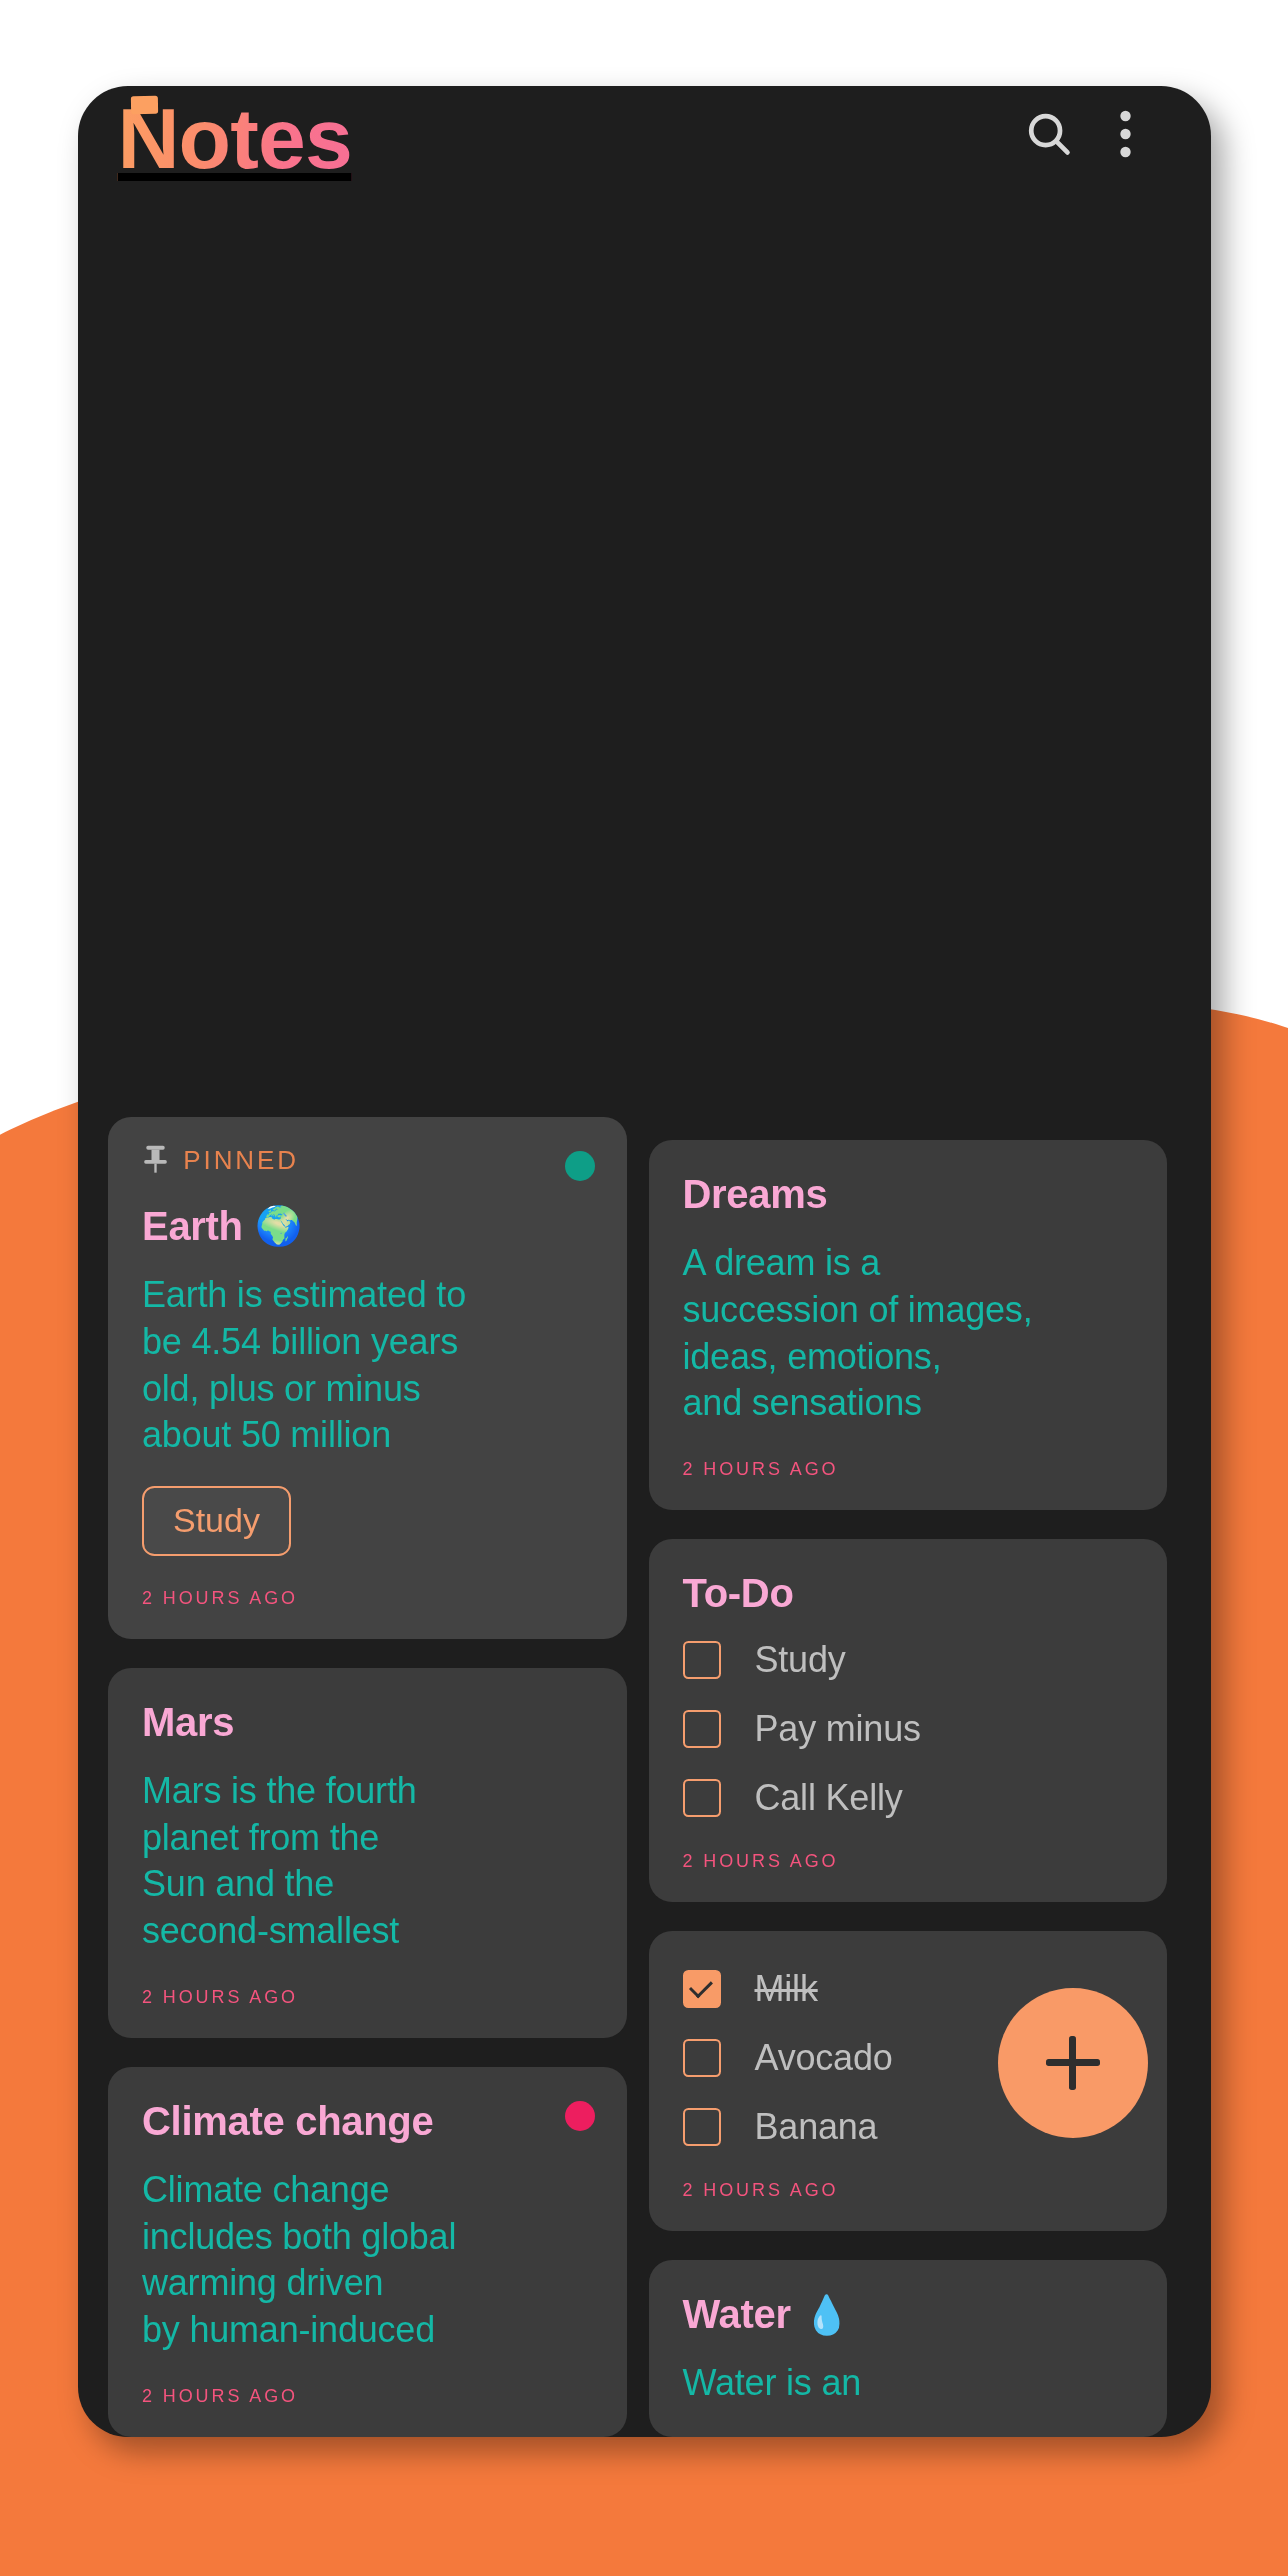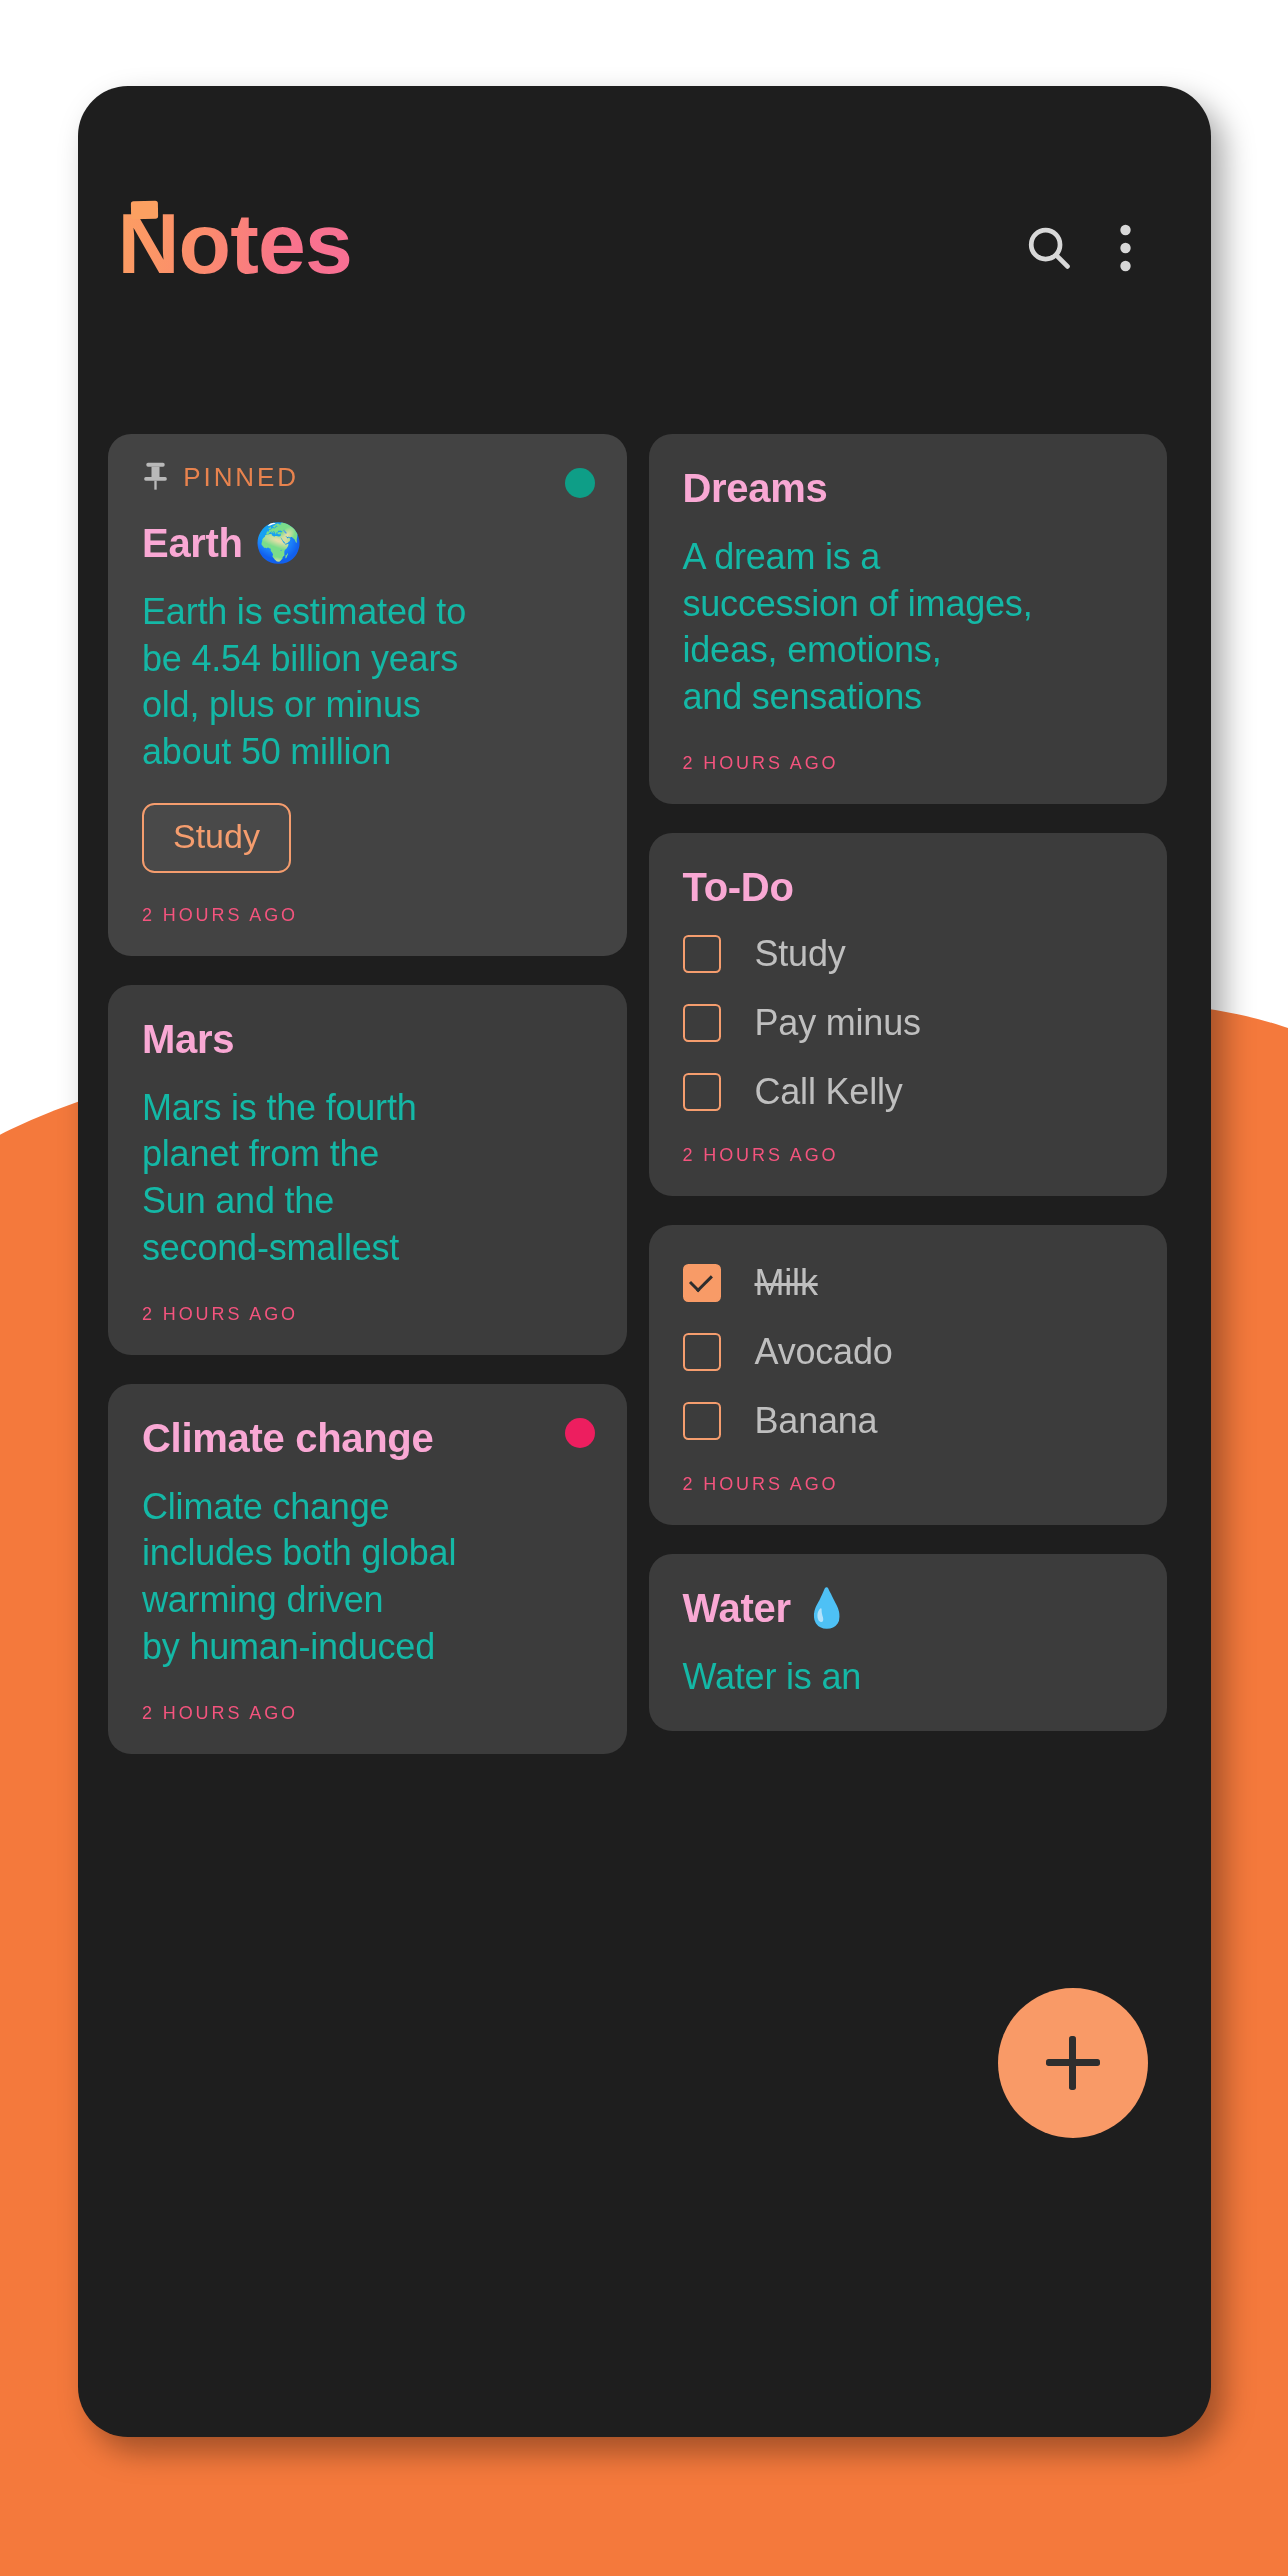--- a/index.html
+++ b/index.html
@@ -40,25 +40,26 @@
     height: 2351px;
     background: #1E1E1E;
     border-radius: 50px;
     box-shadow: 12.5px 14.3px 30px rgba(0,0,0,0.34);
     overflow: hidden;
   }
 
   
   .appbar {
     position: absolute;
-    left: 0; right: 0; top: 0;
+    left: 0; right: 0; top: 9px;
     height: 200px;
     display: flex;
-    align-items: flex-end;
+    align-items: flex-start;
     padding: 0 47px 0 34px;
+    text-decoration: underline;
   }
   .logo {
     font-size: 86px;
     font-weight: 700;
     letter-spacing: -0.9px;
     line-height: 1;
     background: linear-gradient(100deg, #FCA061 0%, #FB8C6C 38%, #F9738C 72%, #F76F95 100%);
     -webkit-background-clip: text;
     background-clip: text;
     color: transparent;
@@ -88,21 +89,21 @@
 
   
   .grid {
     position: absolute;
     left: 0; right: 0;
     top: 200px;
     bottom: 0;
     display: flex;
     gap: 22px;
     padding: 148px 44px 0 30px;
-    align-items: flex-start;
+    align-items: flex-end;
     overflow: hidden;
   }
   .col {
     flex: 1 1 0;
     display: flex;
     flex-direction: column;
     gap: 29px;
     min-width: 0;
   }
 

